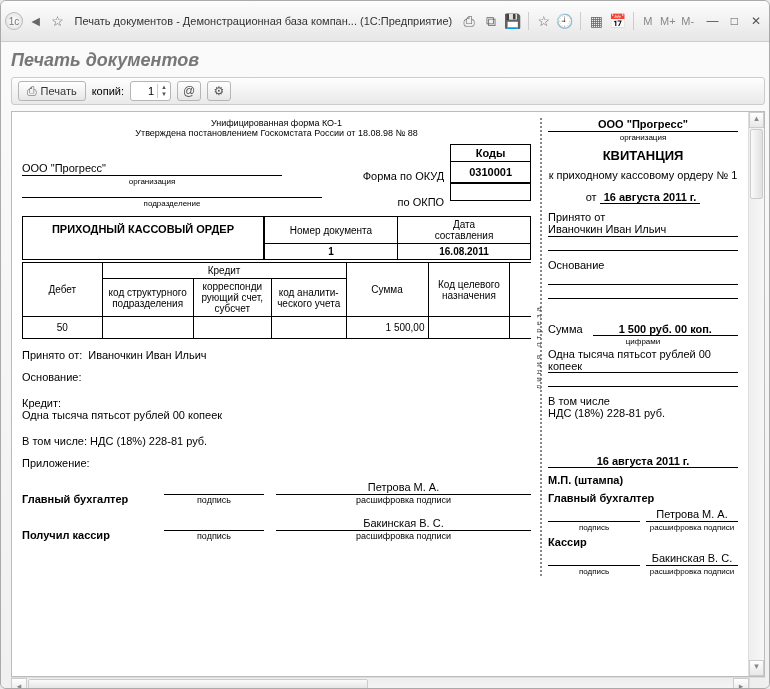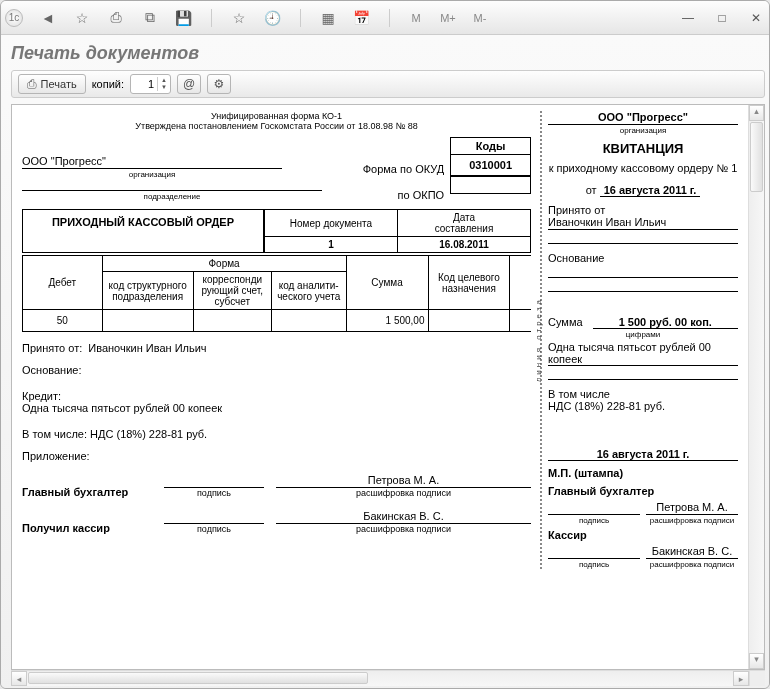--- a/index.html
+++ b/index.html
@@ -8,27 +8,27 @@
     font-size: 11px;
     background: #e8e8e8;
     width: 770px;
     height: 689px;
     overflow: hidden;
     border: 1px solid #aaa;
     border-radius: 6px;
   }
   
   .titlebar {
-    height: 34px;
+    height: 41px;
     background: linear-gradient(#fdfdfd, #e6e6e6);
     border-bottom: 1px solid #ccc;
     display: flex;
     align-items: center;
     padding: 0 4px;
-    gap: 16px;
+    gap: 4px;
   }
   .titlebar .icon {
     width: 18px; height: 18px; display: flex; align-items: center; justify-content: center;
     color: #666; font-size: 14px;
   }
   .titlebar .title-text { flex: 0 0 auto; font-size: 11px; color: #333; margin: 0 4px; }
   .titlebar .sep { width: 1px; height: 18px; background: #ccc; margin: 0 2px; }
   .titlebar .flex { flex: 1; }
   .titlebar .winbtn {
     width: 18px; height: 16px; font-size: 12px; color: #555;
@@ -131,20 +131,21 @@
   .right .sig .l { flex:1;}
   .vtext { writing-mode: vertical-rl; transform: rotate(180deg); font-size:8px; color:#444; text-align:center; align-self:center; letter-spacing:3px; margin:0 -9px 0 -3px;}
 </style>
 </head>
 <body>
 
 <div class="titlebar">
   <span class="round">1c</span>
   <span class="icon">◄</span>
   <span class="icon">☆</span>
+  <span class="title-text">Печать документов - Демонстрационная база компан... (1С:Предприятие)</span>
   <span class="icon">⎙</span>
   <span class="icon">⧉</span>
   <span class="icon">💾</span>
   <span class="sep"></span>
   <span class="icon">☆</span>
   <span class="icon">🕘</span>
   <span class="sep"></span>
   <span class="icon">▦</span>
   <span class="icon">📅</span>
   <span class="sep"></span>
@@ -230,21 +231,21 @@
                 <td class="bold">16.08.2011</td>
               </tr>
             </tbody>
               </table>
           </div>
 
           <table class="grid datagrid mt6">
             <tbody>
                 <tr>
               <th rowspan="2" style="width:68px;">Дебет</th>
-              <th colspan="3">Форма</th>
+              <th colspan="3">Кредит</th>
               <th rowspan="2" style="width:70px;">Сумма</th>
               <th rowspan="2" style="width:70px;">Код целевого назначения</th>
               <th rowspan="2" style="width:18px; border-right:none;"></th>
             </tr>
             <tr>
               <th style="width:70px;">код структурного подразделения</th>
               <th style="width:66px;">корреспонди рующий счет, субсчет</th>
               <th style="width:64px;">код аналити-ческого учета</th>
             </tr>
             <tr>

